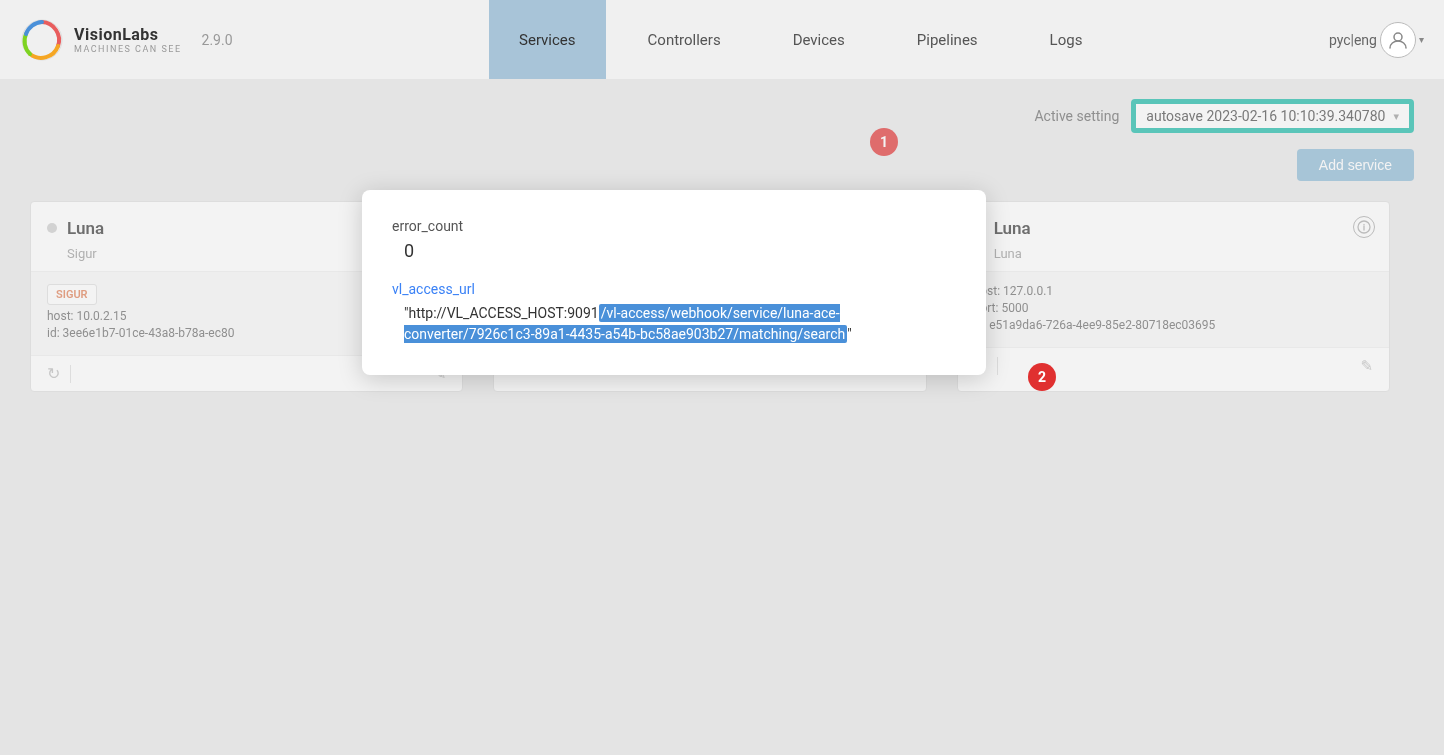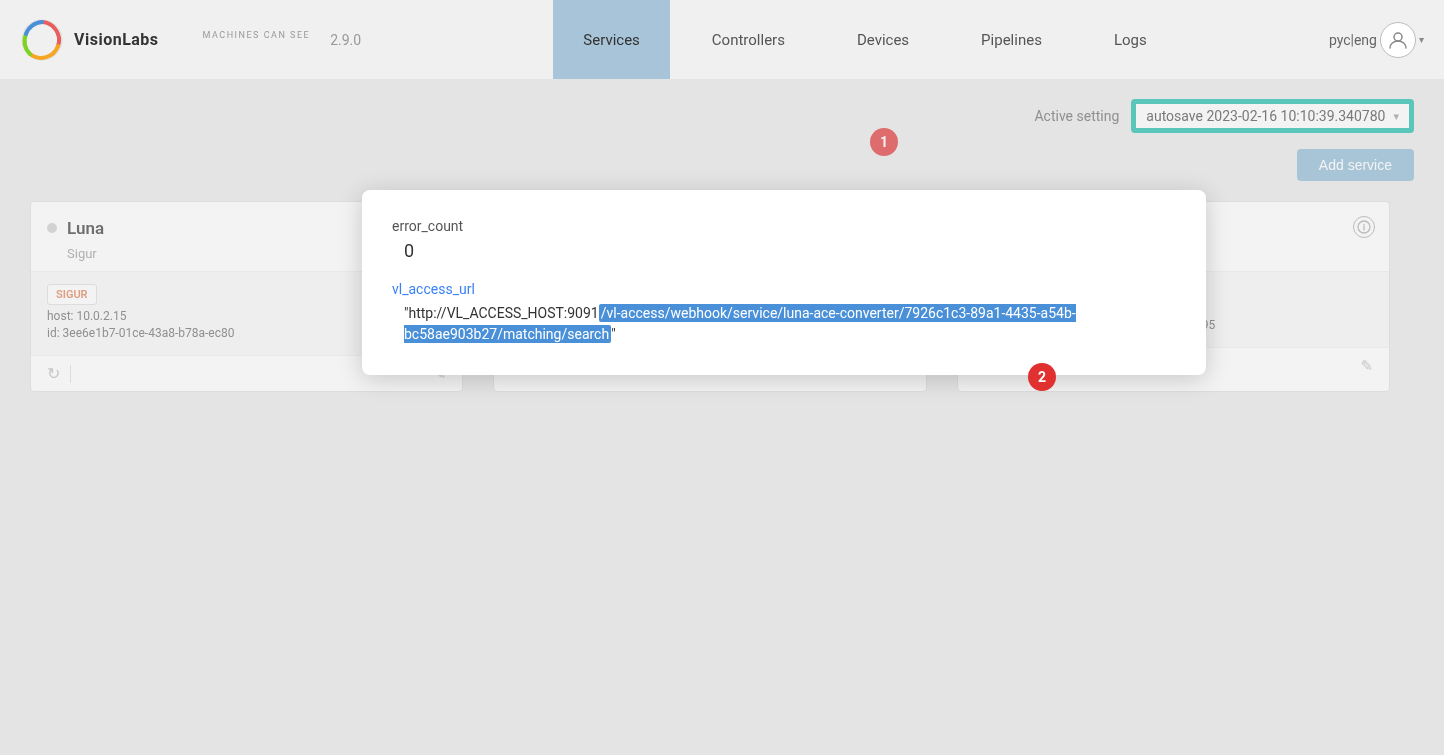--- a/index.html
+++ b/index.html
@@ -26,22 +26,21 @@
       align-items: center;
       gap: 10px;
       margin-right: 20px;
     }
     .logo-icon {
       width: 44px;
       height: 44px;
     }
     .logo-text {
       display: flex;
-      flex-direction: row;
-      gap: 44px;
+      flex-direction: column;
     }
     .logo-title {
       font-size: 16px;
       font-weight: 700;
       color: #333;
       letter-spacing: 0.5px;
     }
     .logo-subtitle {
       font-size: 9px;
       color: #999;
@@ -254,21 +253,21 @@
       color: #bbb;
       cursor: pointer;
       margin-left: auto;
     }
 
     
     .popup {
       position: absolute;
       top: 190px;
       left: 362px;
-      width: 844px;
+      width: 624px;
       background: #fff;
       border-radius: 8px;
       box-shadow: 0 4px 24px rgba(0,0,0,0.18);
       padding: 28px 30px 30px 30px;
       z-index: 100;
     }
     .popup-field-label {
       font-size: 14px;
       color: #555;
       margin-bottom: 6px;

